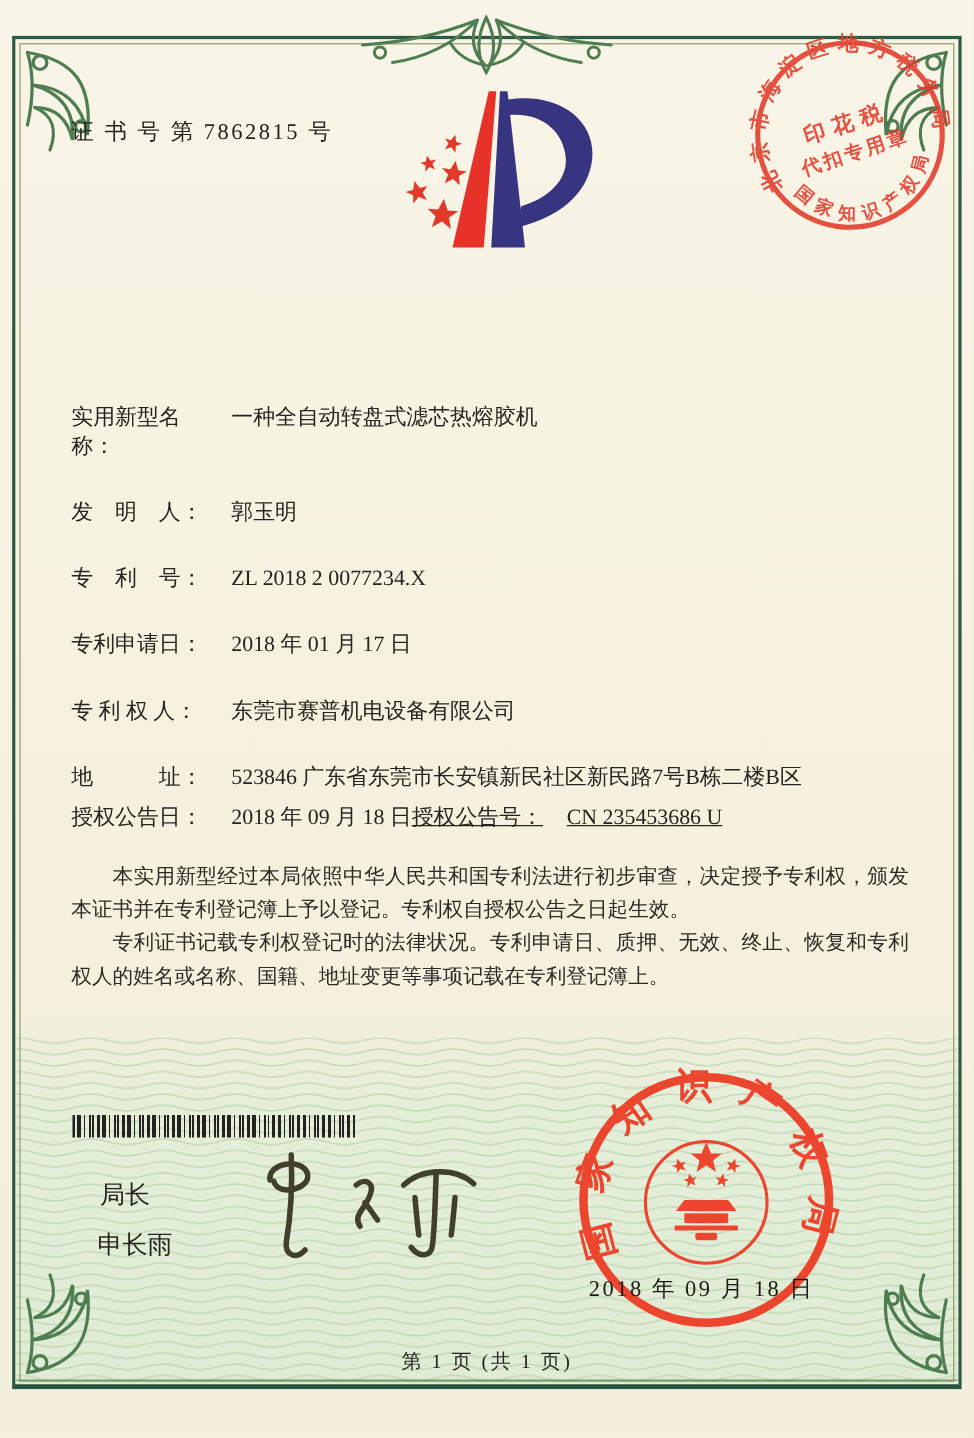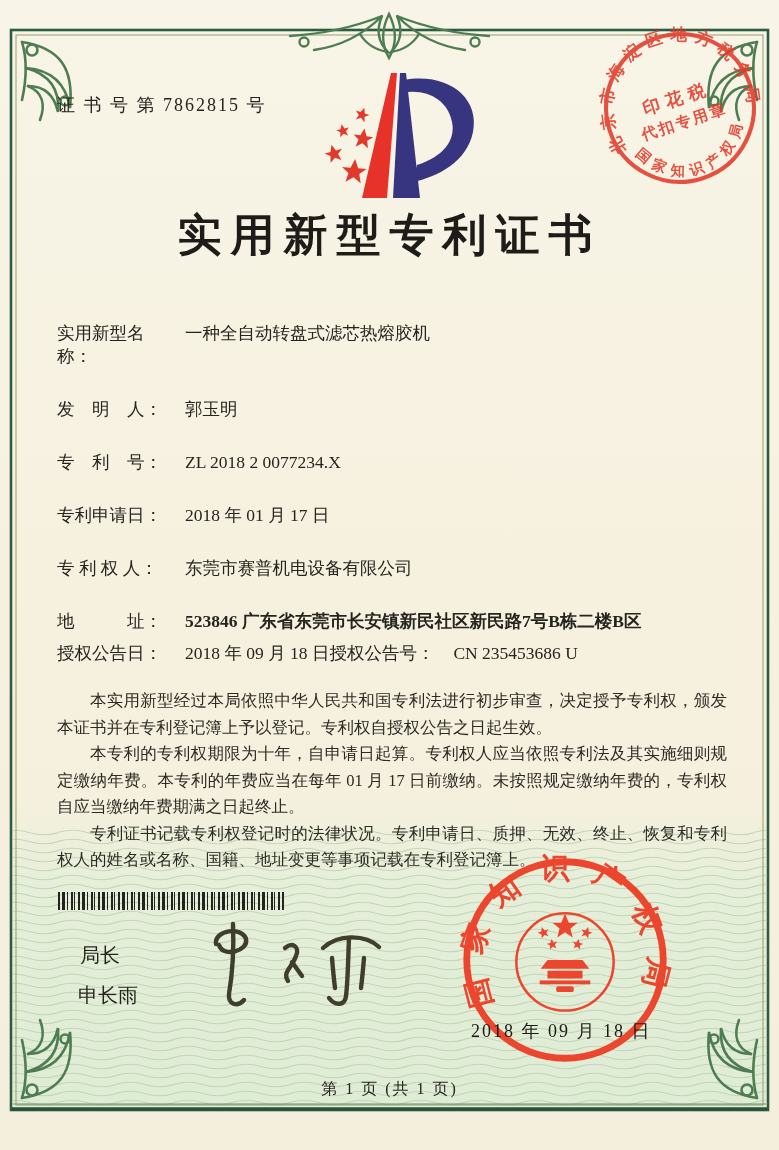--- a/index.html
+++ b/index.html
@@ -21,25 +21,25 @@
 
   .title{position:absolute;left:0;top:206px;width:100%;text-align:center;
          font-size:44px;font-weight:700;letter-spacing:9px;color:#1d1c18;}
 
   .fields{position:absolute;left:57px;top:322px;width:668px;color:#26241f;}
   .frow{display:flex;align-items:flex-start;font-size:17.5px;line-height:23px;
         margin-bottom:30px;}
   .frow .lbl{flex:none;width:122px;}
   .frow .val{flex:1;margin-left:6px;}
   .frow.addr{margin-bottom:9px;}
-  .frow.addr .val{max-width:560px;font-weight:bold;}
+  .frow.addr .val{max-width:560px;}
   .frow.two-col{justify-content:flex-start;}
   .pair{display:flex;}
   .pair .lbl{flex:none;width:122px;}
-  .pair.right{}
+  .pair.right{text-decoration:underline;}
   .pair.right .lbl{width:118px;}
 
   .paras{position:absolute;left:57px;top:688px;width:670px;font-size:16.5px;
          line-height:26.5px;color:#2d2a24;text-align:justify;}
   .paras p{margin:0;text-indent:2em;}
 
   .barcode{position:absolute;left:58px;top:892px;width:226px;height:18px;
      background:repeating-linear-gradient(90deg,
        #23231f 0 2px,transparent 2px 4px,#23231f 4px 7px,transparent 7px 9px,
        #23231f 9px 10px,transparent 10px 13px,#23231f 13px 15px,transparent 15px 16px,
@@ -145,21 +145,20 @@
           <textPath href="#taxTop" startOffset="50%" text-anchor="middle">北京市海淀区地方税务局</textPath>
         </text>
         <text font-size="14" letter-spacing="6" font-weight="700">
           <textPath href="#taxBot" startOffset="50%" text-anchor="middle">国家知识产权局</textPath>
         </text>
         <text x="80" y="76" font-size="17" letter-spacing="6" font-weight="700" text-anchor="middle">印花税</text>
         <text x="80" y="99" font-size="15" letter-spacing="2.5" font-weight="700" text-anchor="middle">代扣专用章</text>
       </g>
     </svg>
 
-    <div class="title">实用新型专利证书</div>
 
     <div class="fields">
       <div class="frow">
         <span class="lbl">实用新型名称：</span>
         <span class="val">一种全自动转盘式滤芯热熔胶机</span>
       </div>
       <div class="frow">
         <span class="lbl">发　明　人：</span>
         <span class="val">郭玉明</span>
       </div>
@@ -186,21 +185,20 @@
         </span>
         <span class="pair right">
           <span class="lbl">授权公告号：</span>
           <span class="val">CN 235453686 U</span>
         </span>
       </div>
     </div>
 
     <div class="paras">
       <p>本实用新型经过本局依照中华人民共和国专利法进行初步审查，决定授予专利权，颁发本证书并在专利登记簿上予以登记。专利权自授权公告之日起生效。</p>
-      <p>本专利的专利权期限为十年，自申请日起算。专利权人应当依照专利法及其实施细则规定缴纳年费。本专利的年费应当在每年 01 月 17 日前缴纳。未按照规定缴纳年费的，专利权自应当缴纳年费期满之日起终止。</p>
       <p>专利证书记载专利权登记时的法律状况。专利申请日、质押、无效、终止、恢复和专利权人的姓名或名称、国籍、地址变更等事项记载在专利登记簿上。</p>
     </div>
 
     <div class="barcode"></div>
 
     <div class="sig-title">局长</div>
     <div class="sig-name">申长雨</div>
 
     <svg class="sig-svg" width="218" height="102" viewBox="0 0 218 102">
       <g fill="none" stroke="#33301f" stroke-width="4.4" stroke-linecap="round" opacity="0.92">

